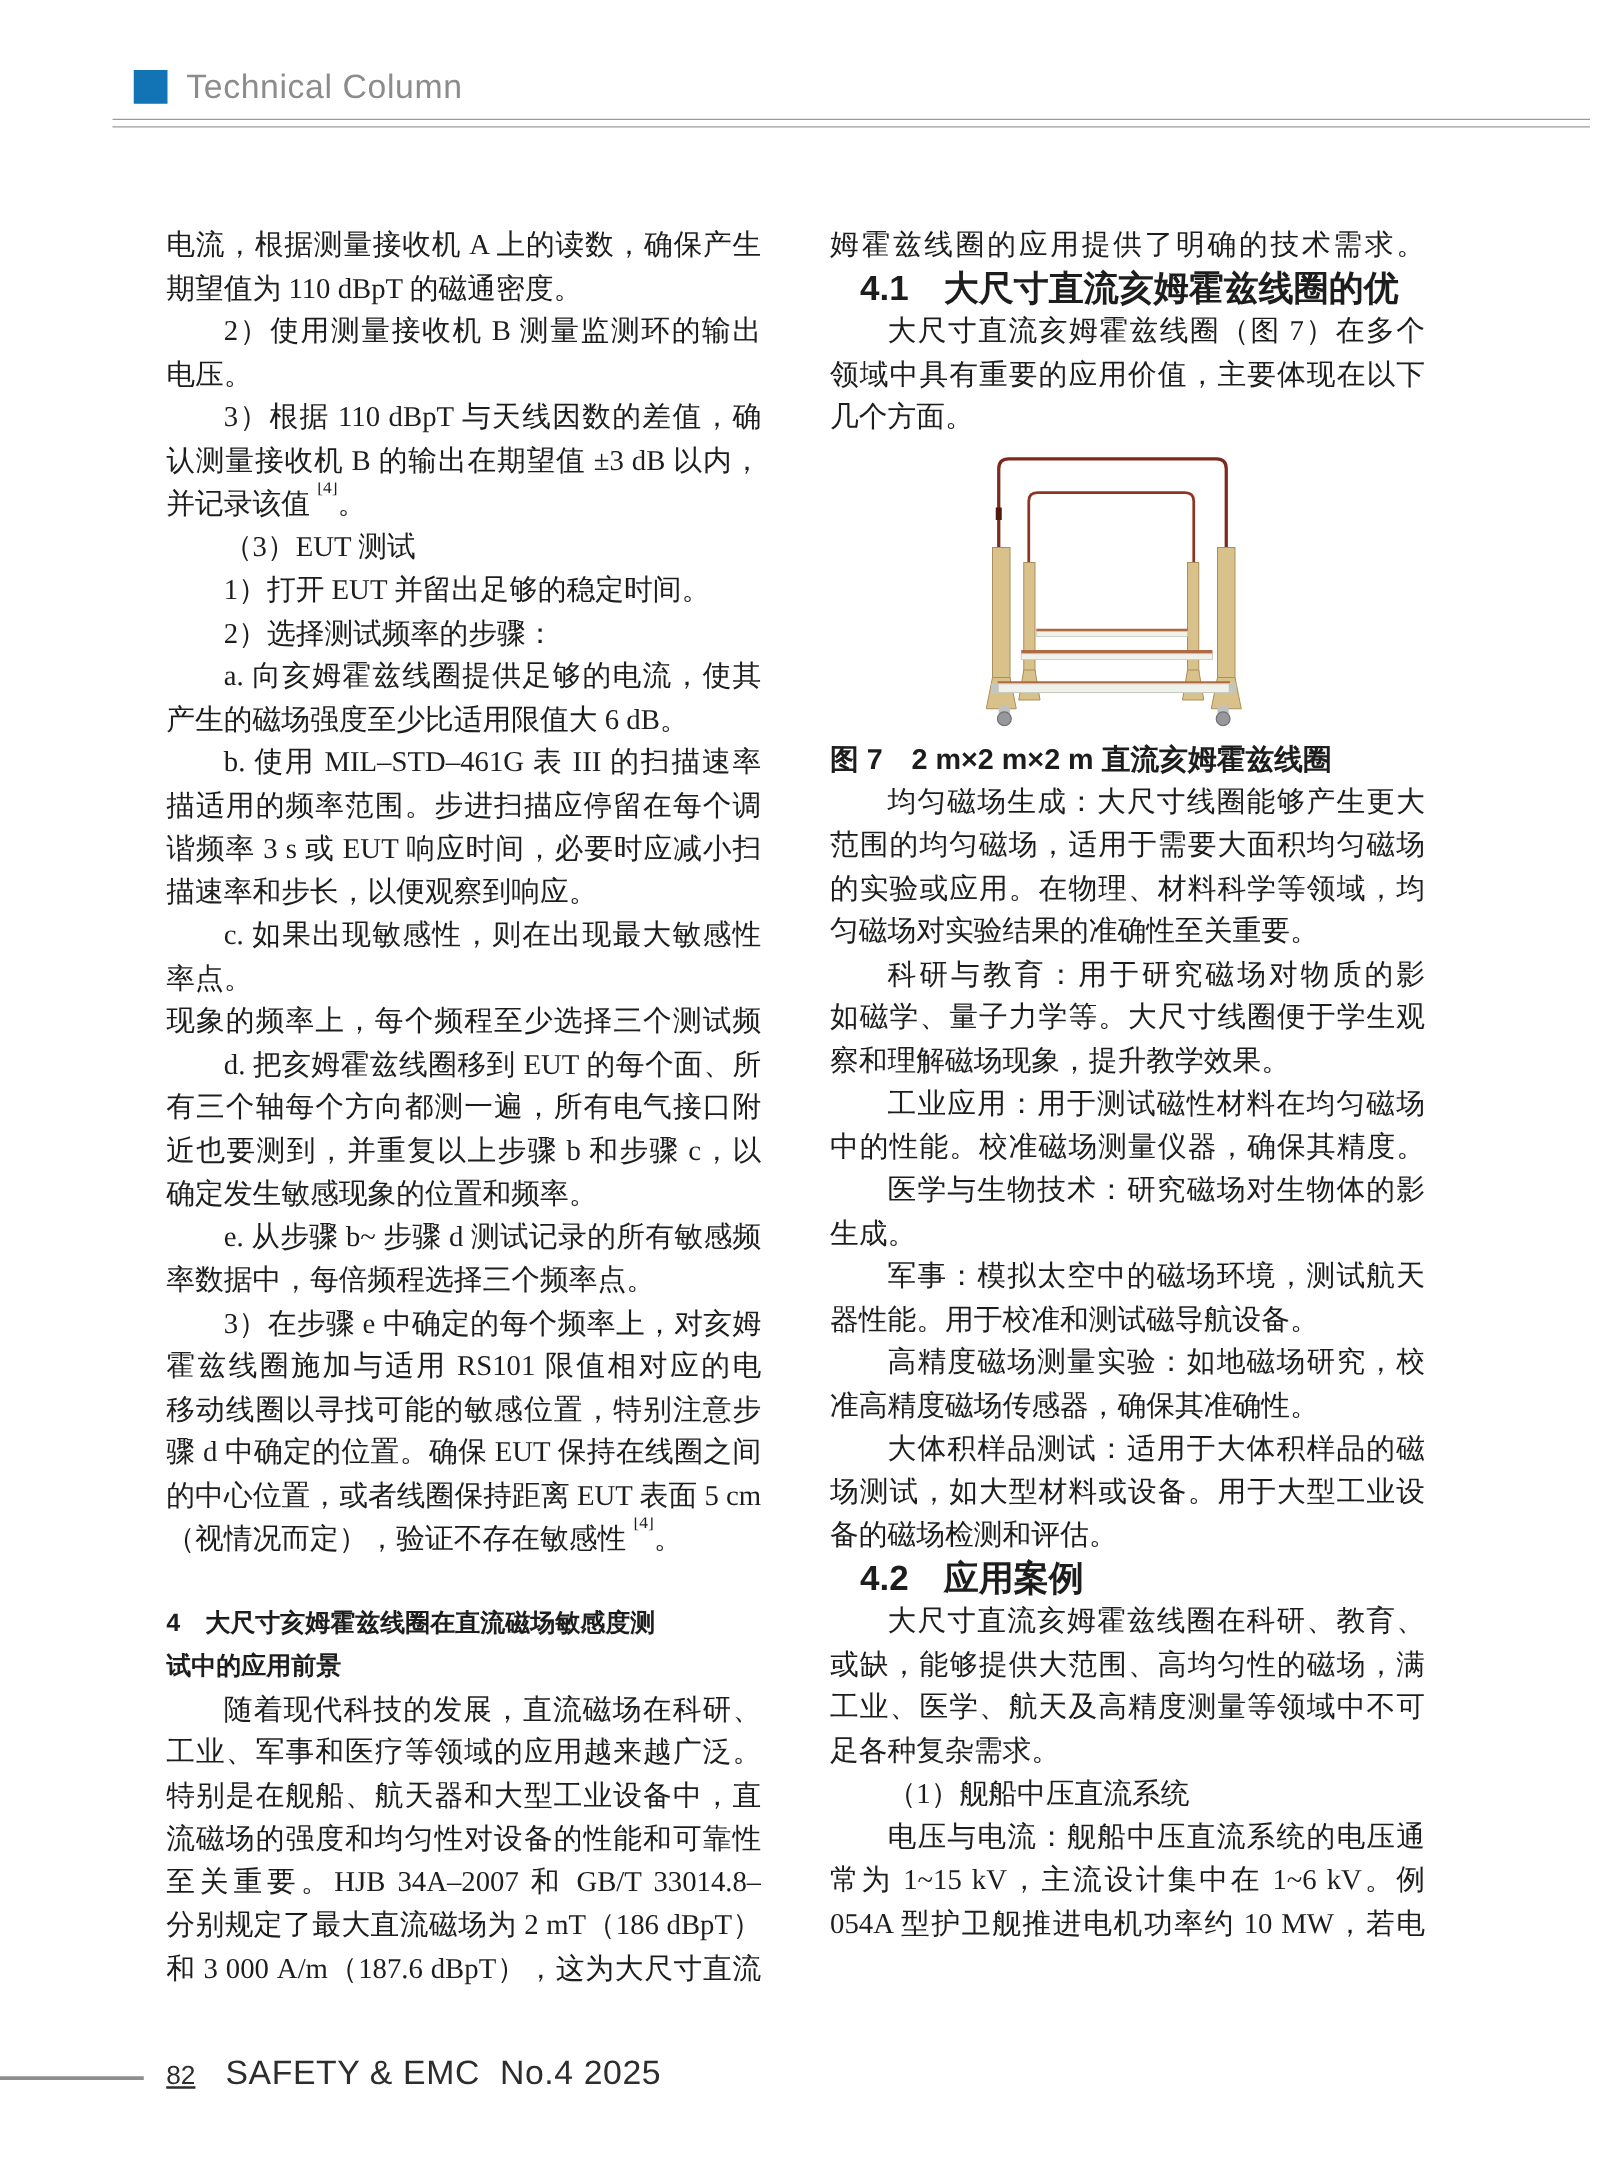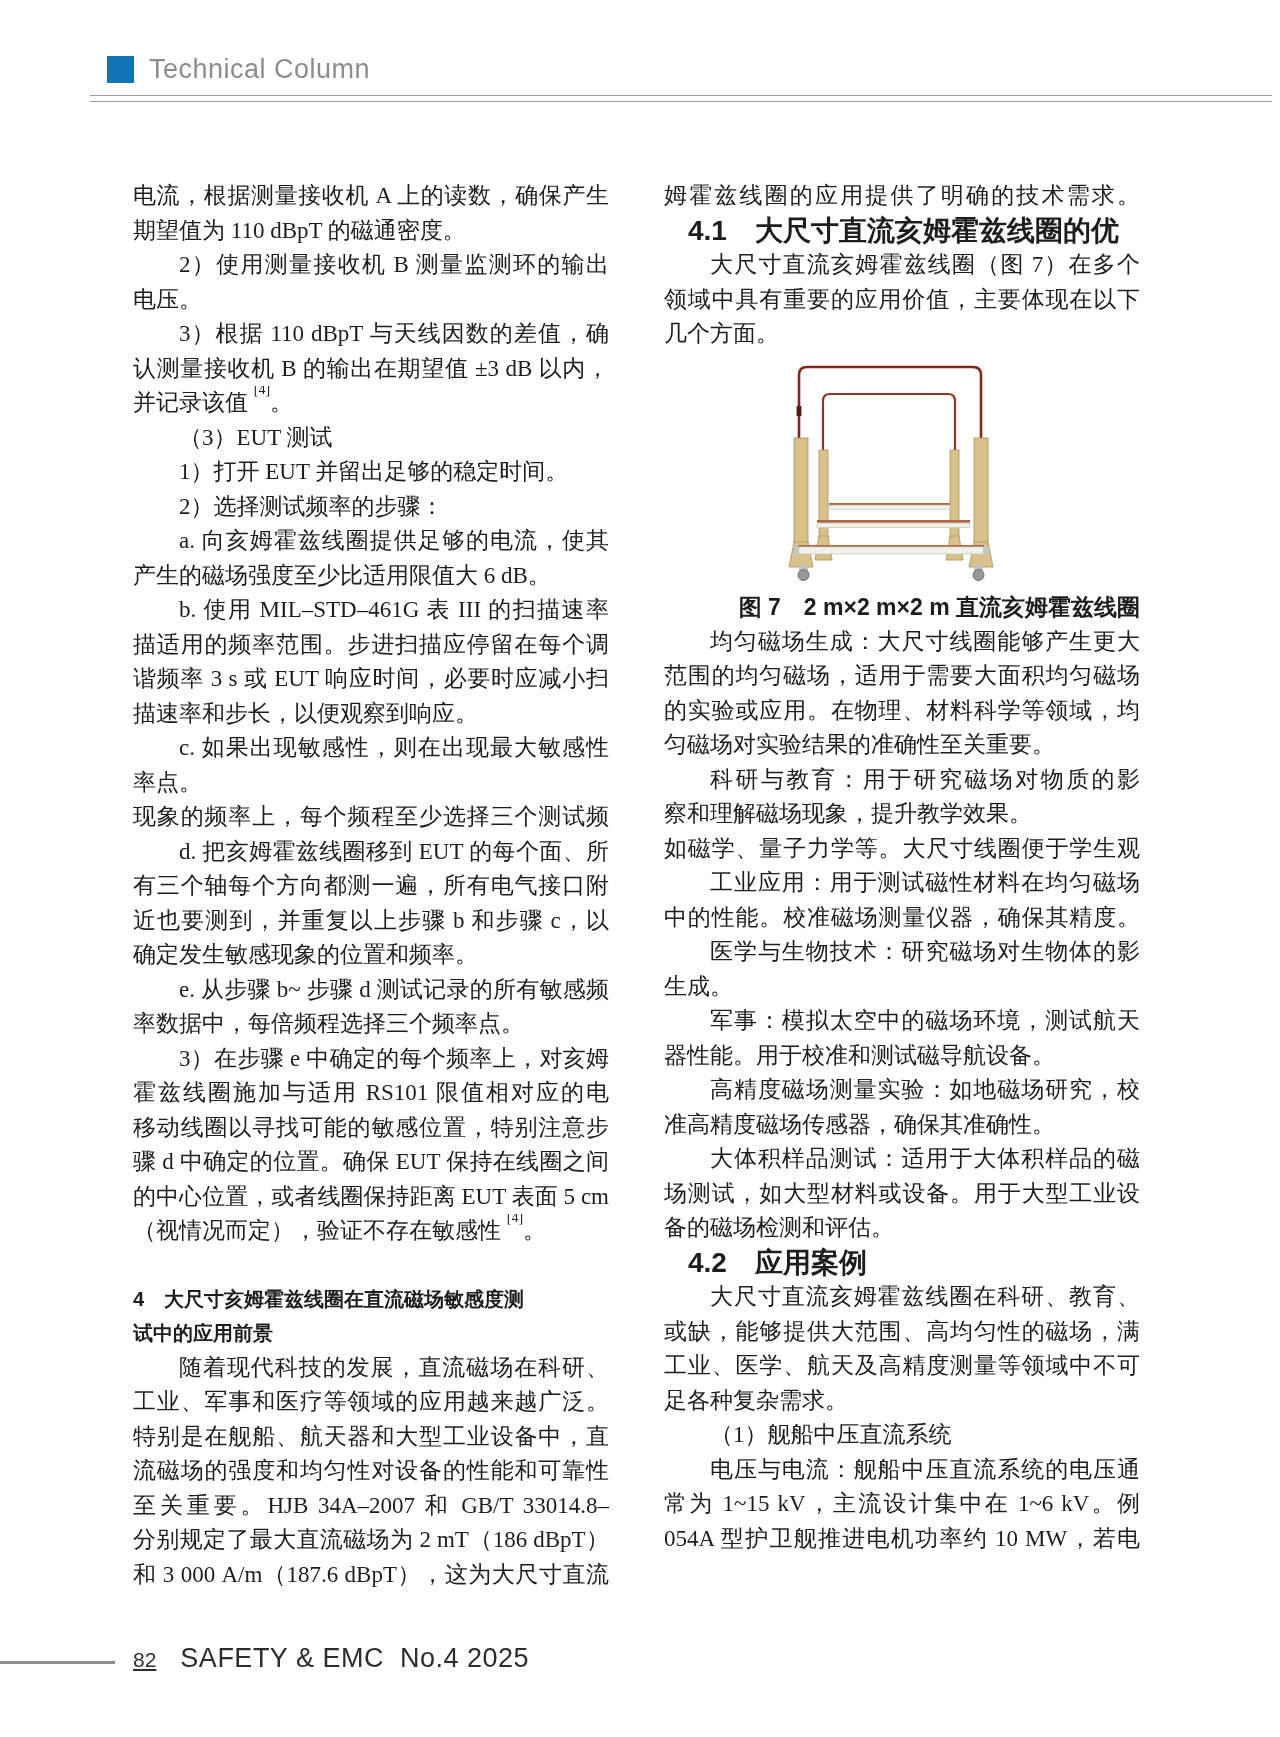--- a/index.html
+++ b/index.html
@@ -24,21 +24,21 @@
   .col-right{left:664px;}
   .line{height:34.5px;line-height:34.5px;font-size:23px;overflow:hidden;text-align:left;}
   .line.just{text-align:justify;text-align-last:justify;}
   .line.indent,.h2.indent{text-indent:2em;}
   sup{font-size:14px;position:relative;top:-7px;line-height:0;}
   .h1{font-family:"Liberation Sans","DejaVu Sans",sans-serif;font-weight:700;font-size:20px;
       height:34.5px;line-height:34.5px;overflow:hidden;}
   .h2{font-family:Liberation Sans, sans-serif;font-weight:700;font-size:28px;
       height:34.5px;line-height:34.5px;overflow:hidden;margin-left:24px;}
   .caption{font-family:"Liberation Sans","DejaVu Sans",sans-serif;font-weight:700;font-size:23px;
-      height:35px;line-height:35px;text-align:right;overflow:hidden;}
+      height:35px;line-height:35px;text-align:left;overflow:hidden;}
   .figure-wrap{height:238px;display:flex;align-items:flex-end;justify-content:center;}
   
   .ft-rule{position:absolute;left:0;top:1661px;width:115px;height:3px;background:#8f8f8f;}
   .ft{position:absolute;left:133px;top:1643px;display:flex;align-items:baseline;gap:24px;
       font-family:"Liberation Sans","DejaVu Sans",sans-serif;color:#2d2d2d;}
   .ft-page{font-size:21px;text-decoration:underline;}
   .ft-journal{font-size:27px;white-space:pre;letter-spacing:0.5px;}
 </style>
 </head>
 <body>
@@ -133,22 +133,22 @@
       <rect x="188" y="211" width="9" height="6" style="fill:#bfc1c3"></rect>
       <circle cx="192.5" cy="221" r="5.5" style="fill:var(--wheel);stroke:#6f7174" stroke-width="1"></circle>
     </svg>
   </div>
 <div class="caption">图 7　2 m×2 m×2 m 直流亥姆霍兹线圈</div>
       <div class="line indent just">均匀磁场生成：大尺寸线圈能够产生更大</div>
       <div class="line just">范围的均匀磁场，适用于需要大面积均匀磁场</div>
       <div class="line just">的实验或应用。在物理、材料科学等领域，均</div>
       <div class="line">匀磁场对实验结果的准确性至关重要。</div>
       <div class="line indent just">科研与教育：用于研究磁场对物质的影响，</div>
+      <div class="line just">如磁学、量子力学等。大尺寸线圈便于学生观</div>
       <div class="line">察和理解磁场现象，提升教学效果。</div>
-      <div class="line just">如磁学、量子力学等。大尺寸线圈便于学生观</div>
       <div class="line indent just">工业应用：用于测试磁性材料在均匀磁场</div>
       <div class="line just">中的性能。校准磁场测量仪器，确保其精度。</div>
       <div class="line indent just">医学与生物技术：研究磁场对生物体的影</div>
       <div class="line">生成。</div>
       <div class="line indent just">军事：模拟太空中的磁场环境，测试航天</div>
       <div class="line">器性能。用于校准和测试磁导航设备。</div>
       <div class="line indent just">高精度磁场测量实验：如地磁场研究，校</div>
       <div class="line">准高精度磁场传感器，确保其准确性。</div>
       <div class="line indent just">大体积样品测试：适用于大体积样品的磁</div>
       <div class="line just">场测试，如大型材料或设备。用于大型工业设</div>

